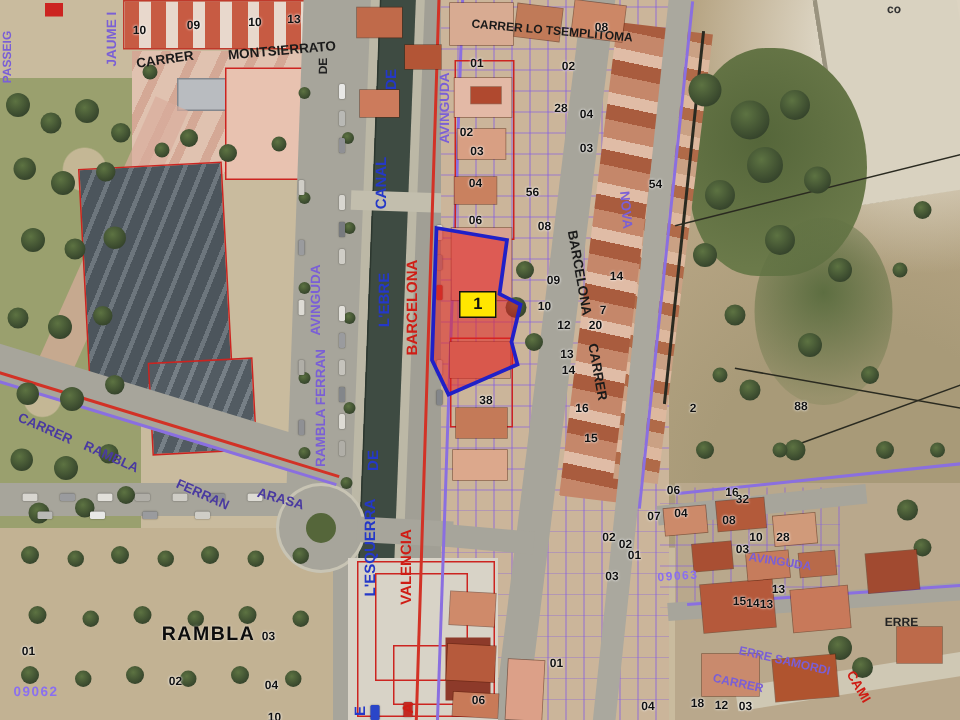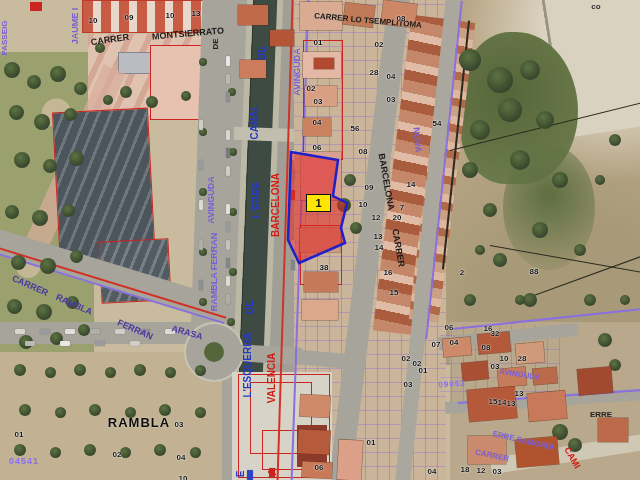--- a/index.html
+++ b/index.html
@@ -351,16 +351,16 @@
       <span class="num" style="left: 371px; top: 442px; transform: translate(-50%, -50%);">01</span>
       <span class="num" style="left: 19px; top: 434px; transform: translate(-50%, -50%);">01</span>
       <span class="num" style="left: 117px; top: 454px; transform: translate(-50%, -50%);">02</span>
       <span class="num" style="left: 432px; top: 471px; transform: translate(-50%, -50%);">04</span>
       <span class="num" style="left: 465px; top: 469px; transform: translate(-50%, -50%);">18</span>
       <span class="num" style="left: 481px; top: 470px; transform: translate(-50%, -50%);">12</span>
       <span class="num" style="left: 497px; top: 471px; transform: translate(-50%, -50%);">03</span>
     </div>
 
   <span class="zonetxt" style="left:139px;top:422px;transform:translate(-50%,-50%);font-size:13px;">RAMBLA</span>
-  <span class="zid" style="left:24px;top:461px;transform:translate(-50%,-50%);">04541</span>
+  <span class="zid" style="left:24px;top:461px;transform:translate(-50%,-50%);">09062</span>
   <span class="zid" style="left:452px;top:384px;transform:translate(-50%,-50%) rotate(-4deg);font-size:8px;">09063</span>
   <span style="left:596px;top:6px;transform:translate(-50%,-50%);font-size:8px;color:#333;font-weight:bold;">co</span>
 </div>
 
 </body></html>

